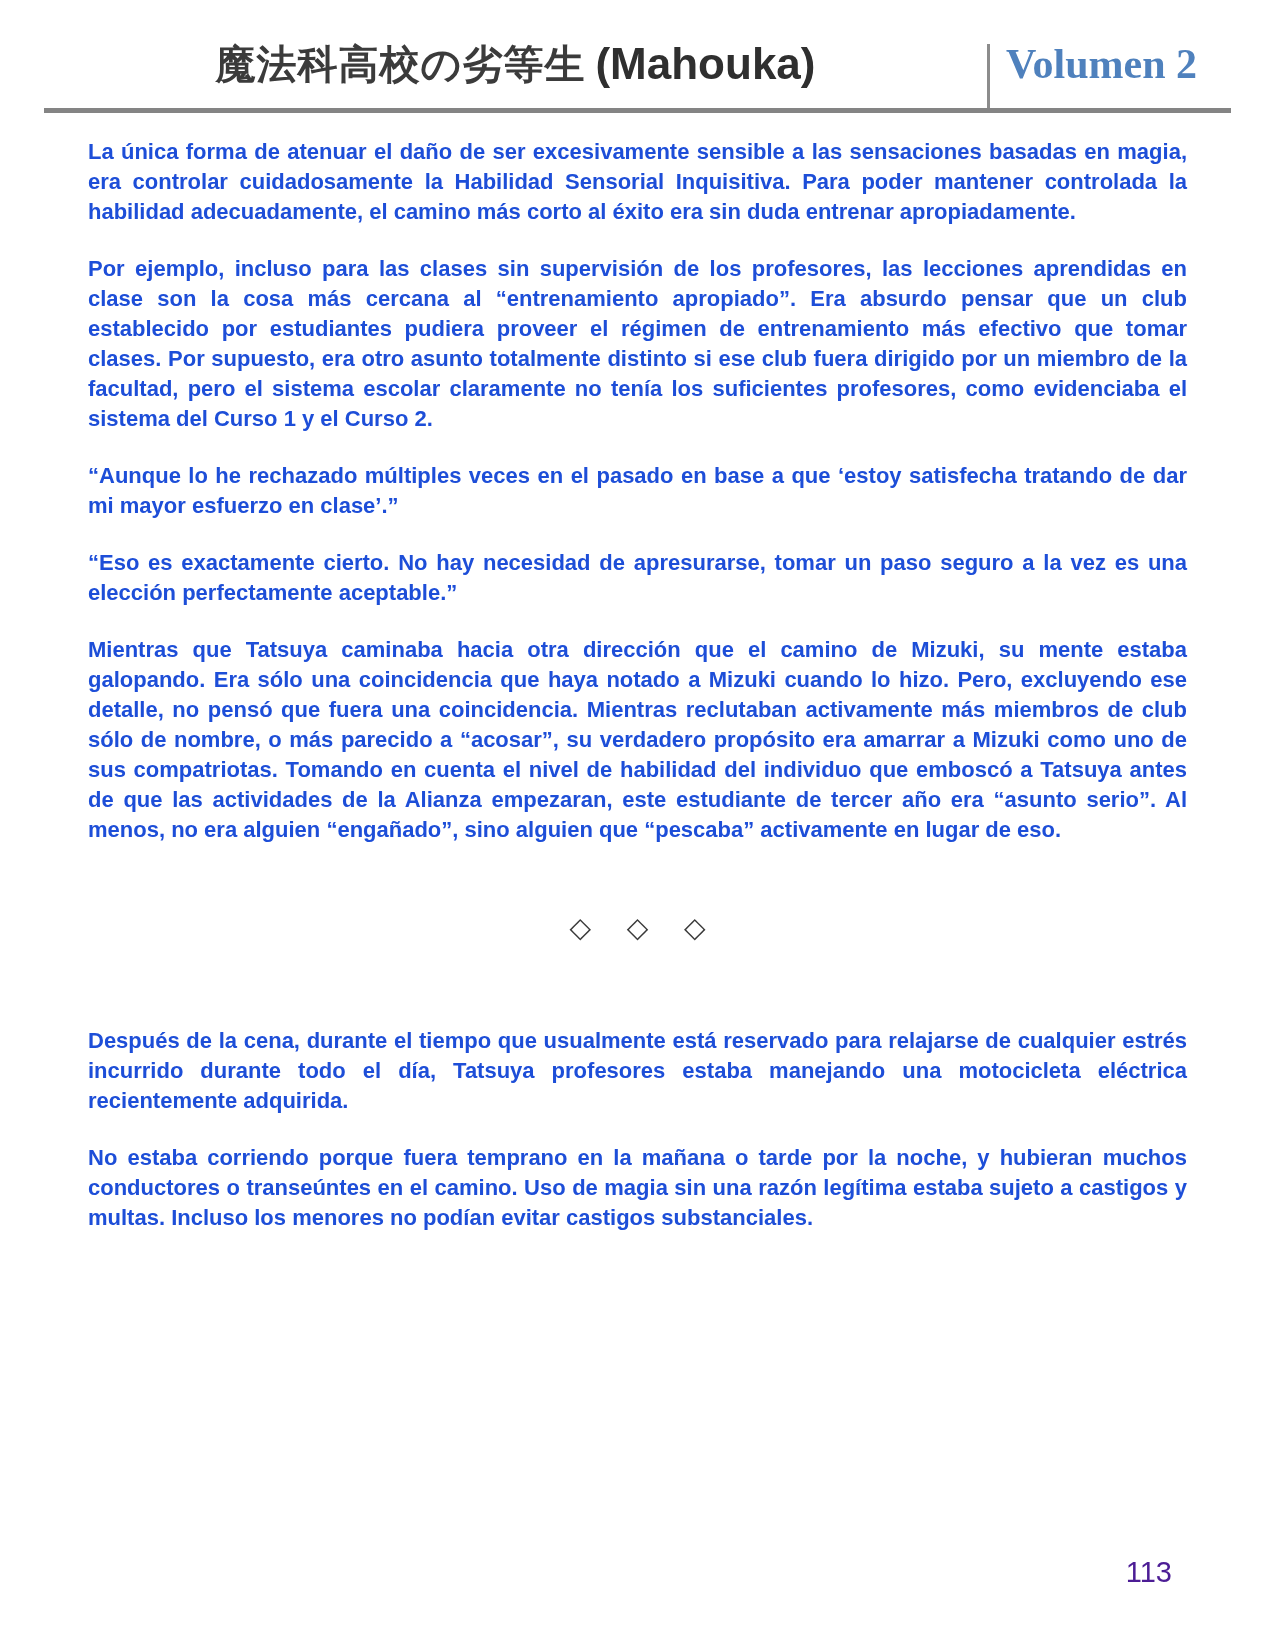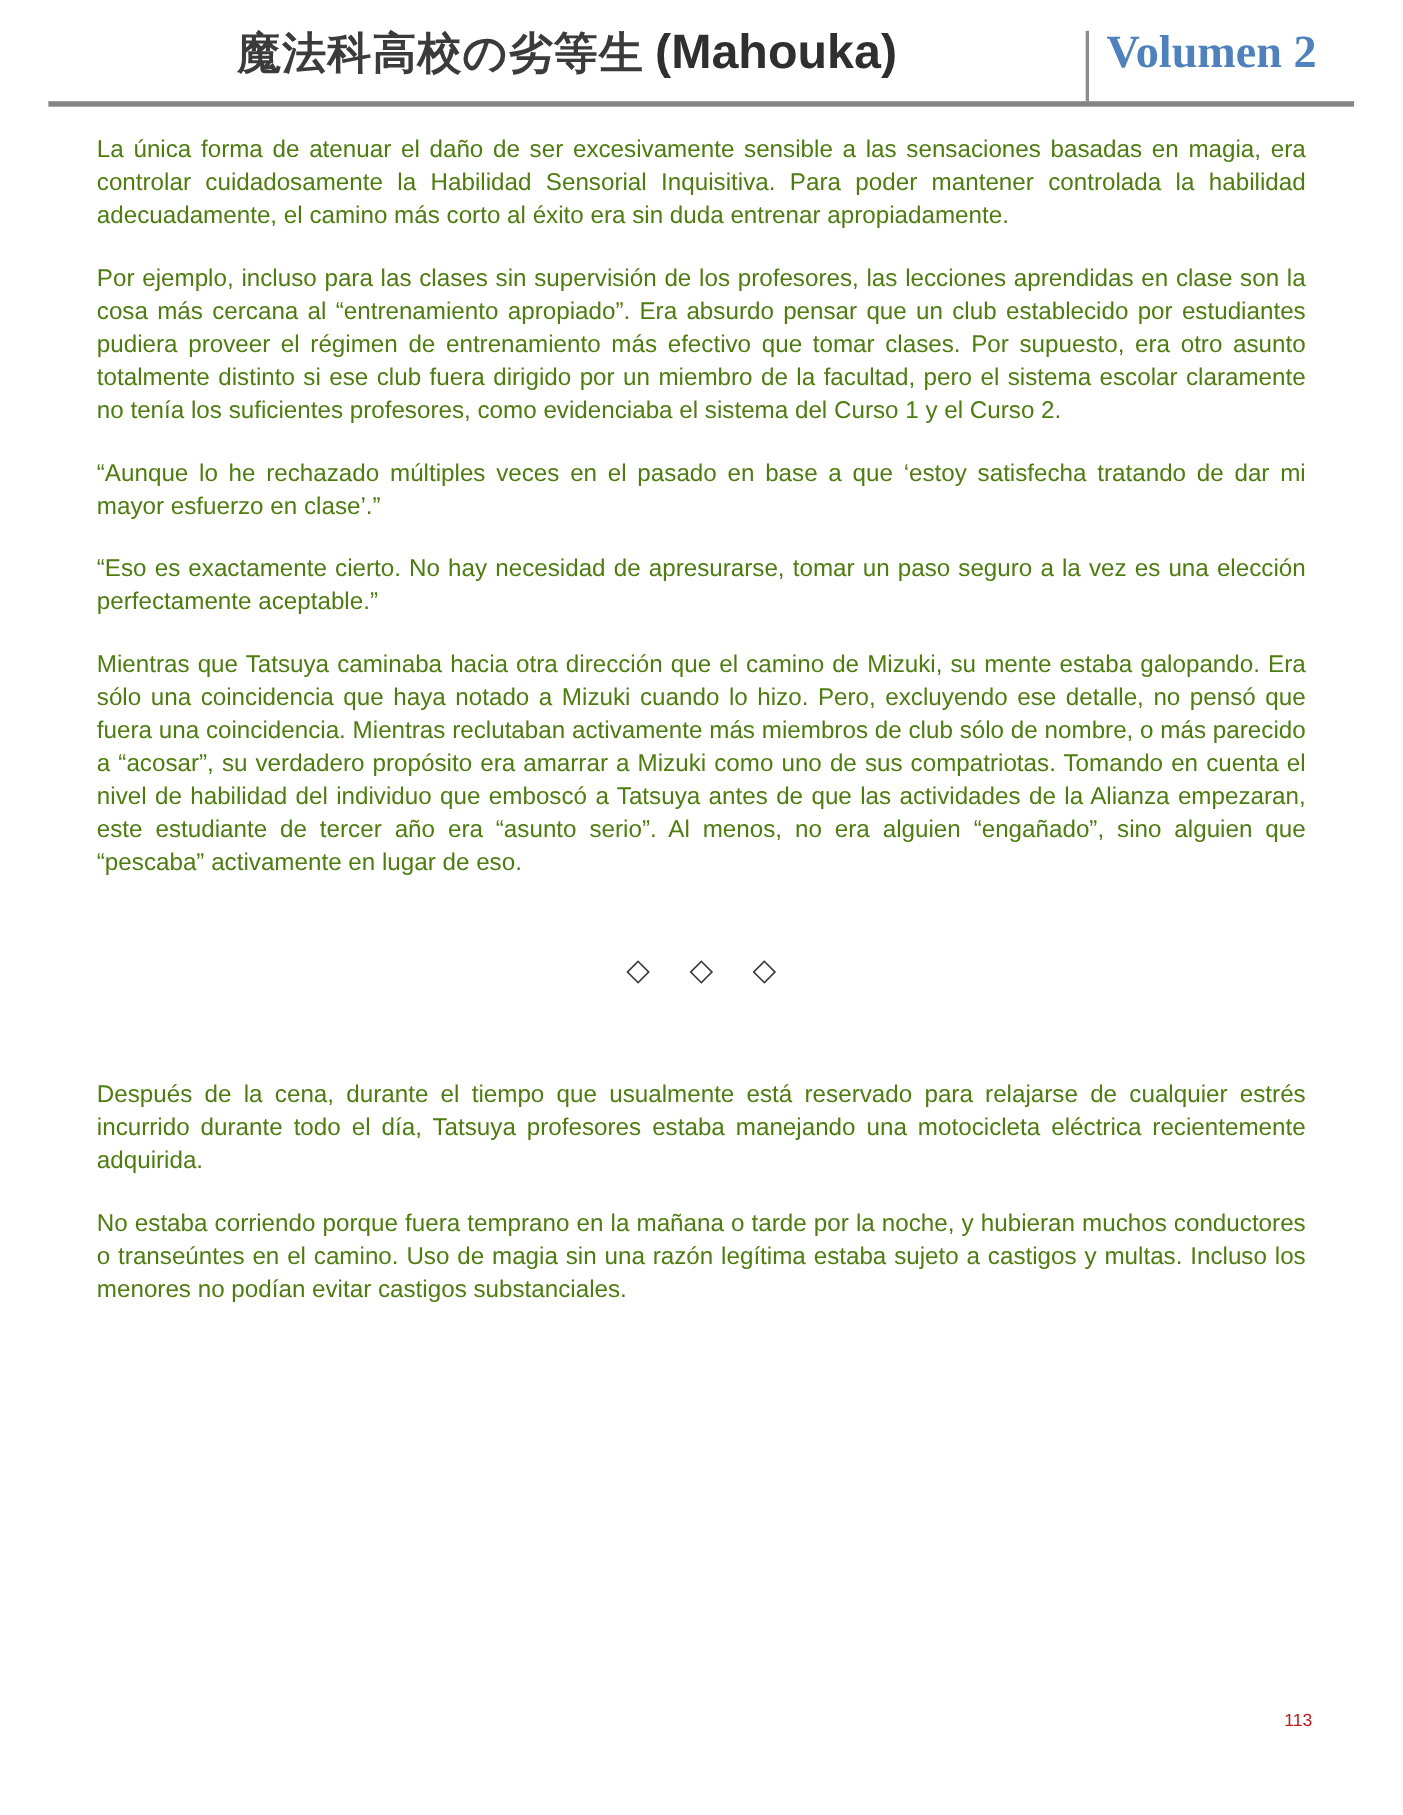--- a/index.html
+++ b/index.html
@@ -16,21 +16,21 @@
     font-family: "Liberation Sans", sans-serif;
     color: #000000;
     overflow: hidden;
   }
   
   .header {
     display: flex;
     align-items: stretch;
     height: 88px;
     margin: 0 44px 0 44px;
-    padding-top: 4px;
+    padding-top: 20px;
   }
   .header-left {
     flex: 1;
     display: flex;
     align-items: center;
     justify-content: center;
     gap: 10px;
   }
   .title-jp {
     font-family: "DejaVu Serif", "Liberation Serif", serif;
@@ -69,37 +69,38 @@
   }
   
   .body-text {
     margin: 24px 88px 0 88px;
   }
   .body-text p {
     margin: 0 0 27px 0;
     font-size: 22px;
     line-height: 30px;
     text-align: justify;
-    color: #4d7c0f;
+    color: #1d4ed8;
+    font-weight: bold;
   }
   .section-separator {
     margin: 66px 0 82px 0;
     text-align: center;
     font-size: 28px;
     letter-spacing: 14px;
     color: #3a3a3a;
     text-indent: 14px; 
   }
   
   .page-number {
     position: absolute;
-    right: 82px;
+    right: 103px;
     top: 1556px;
-    font-size: 16px;
-    color: #b91c1c;
+    font-size: 29px;
+    color: #4c1d95;
   }
 </style>
 </head>
 <body>
 
 <div class="page">
 
   <div class="header">
     <div class="header-left">
       <span class="title-jp">魔法科高校の劣等生</span>

